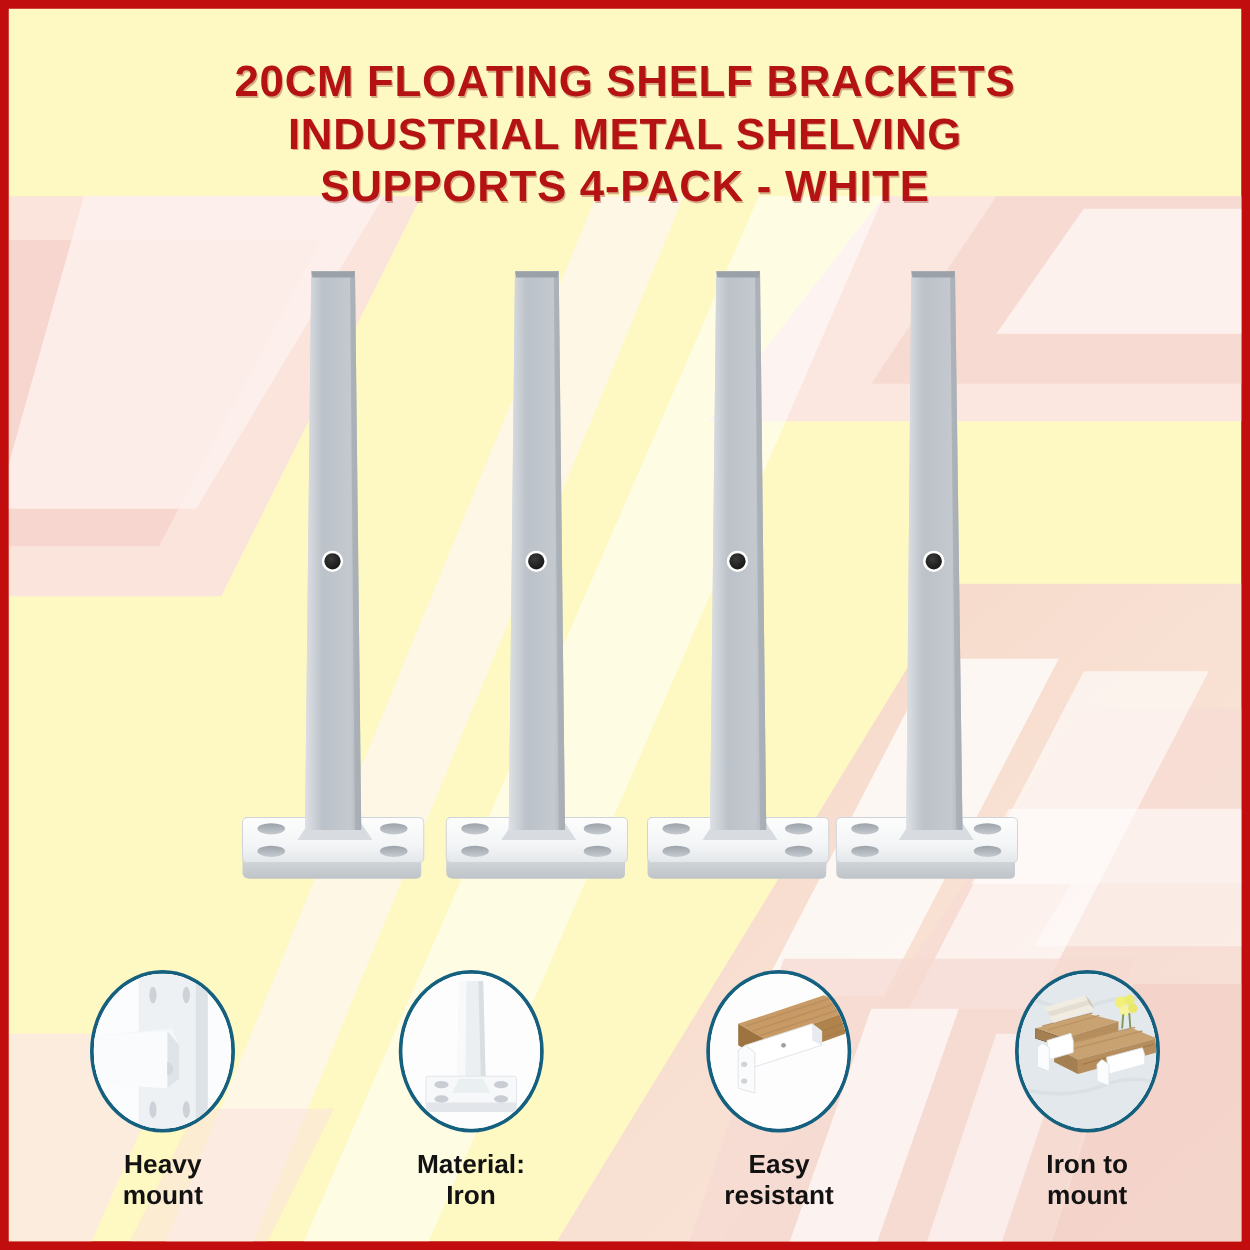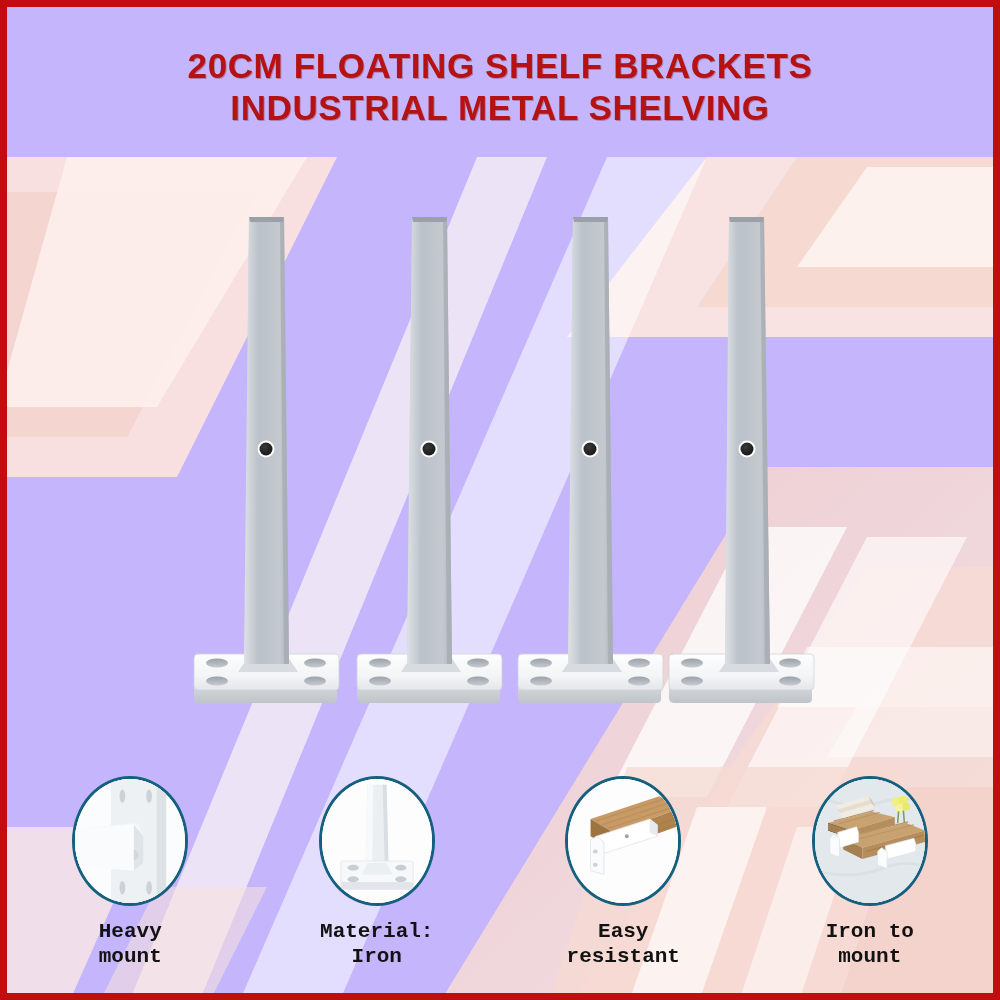--- a/index.html
+++ b/index.html
@@ -8,21 +8,21 @@
     width: 1000px;
     height: 1000px;
     overflow: hidden;
     font-family: "Liberation Sans", sans-serif;
   }
 
   #product-card {
     position: relative;
     width: 1000px;
     height: 1000px;
-    background: #c4b5fd;
+    background: #fef9c3;
     border: 7px solid #c10d0d;
     overflow: hidden;
   }
 
   
   .bg-layer {
     position: absolute;
     inset: 0;
     overflow: hidden;
     z-index: 0;
@@ -93,21 +93,20 @@
   }
 
   .feature-label {
     margin-top: 13px;
     color: #121212;
     font-size: 21px;
     font-weight: bold;
     line-height: 25px;
     text-align: center;
     max-width: 150px;
-    font-family: Liberation Mono, monospace;
   }
 </style>
 </head>
 <body>
 
 <div id="product-card">
 
   <div class="bg-layer">
     <svg width="1000" height="1000" viewBox="0 0 1000 1000">
       <defs>
@@ -146,20 +145,21 @@
       <polygon points="620,760 900,760 830,1000 540,1000" fill="#f6d9d2" opacity="0.75"></polygon>
       <polygon points="900,780 1000,780 1000,1000 830,1000" fill="#f2cdc3" opacity="0.6"></polygon>
       <polygon points="690,800 760,800 690,1000 620,1000" fill="#ffffff" opacity="0.65"></polygon>
       <polygon points="790,820 850,820 790,1000 730,1000" fill="#ffffff" opacity="0.5"></polygon>
     </svg>
   </div>
 
   <div class="title-block">
     <div class="title-line">20CM FLOATING SHELF BRACKETS</div>
     <div class="title-line">INDUSTRIAL METAL SHELVING</div>
+    <div class="title-line">SUPPORTS 4-PACK - WHITE</div>
   </div>
 
   <div class="stage">
 
     <svg width="1000" height="520" viewBox="0 0 1000 520">
       <defs>
         <linearGradient id="tubeFace" x1="0" y1="0" x2="1" y2="0">
           <stop offset="0%" stop-color="#c9ced4"></stop>
           <stop offset="35%" stop-color="#bcc2c9"></stop>
           <stop offset="80%" stop-color="#c4c9cf"></stop>

